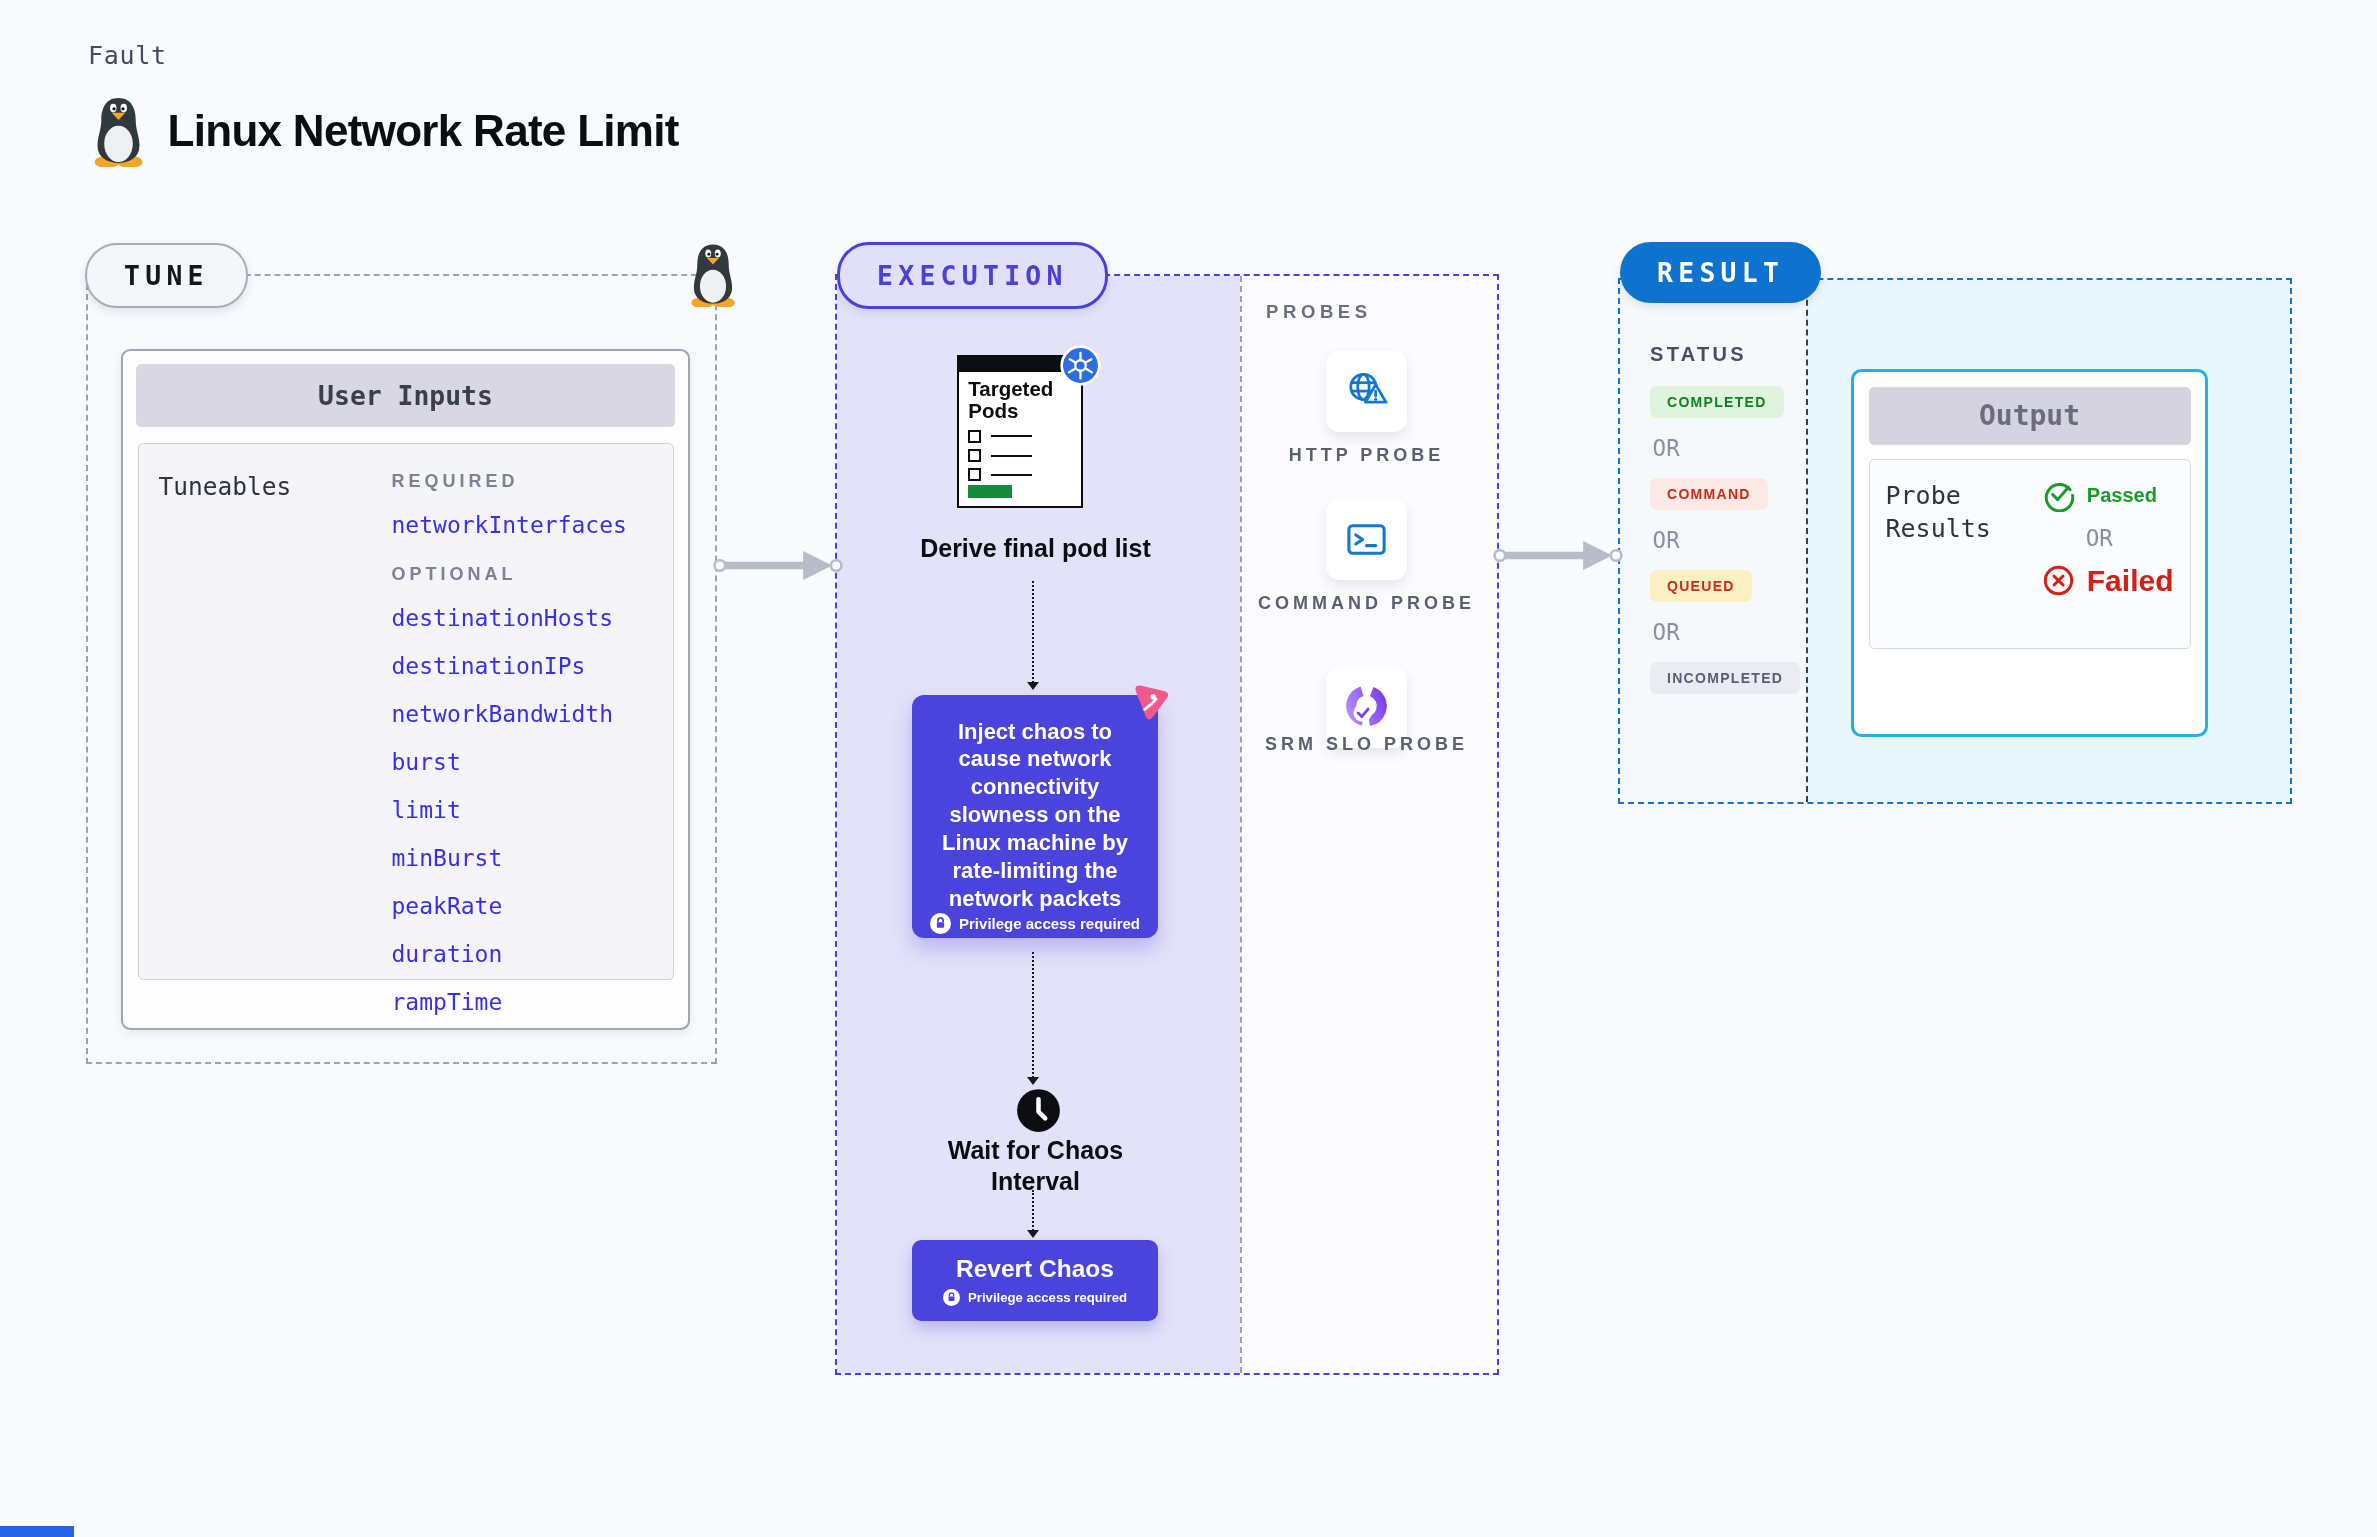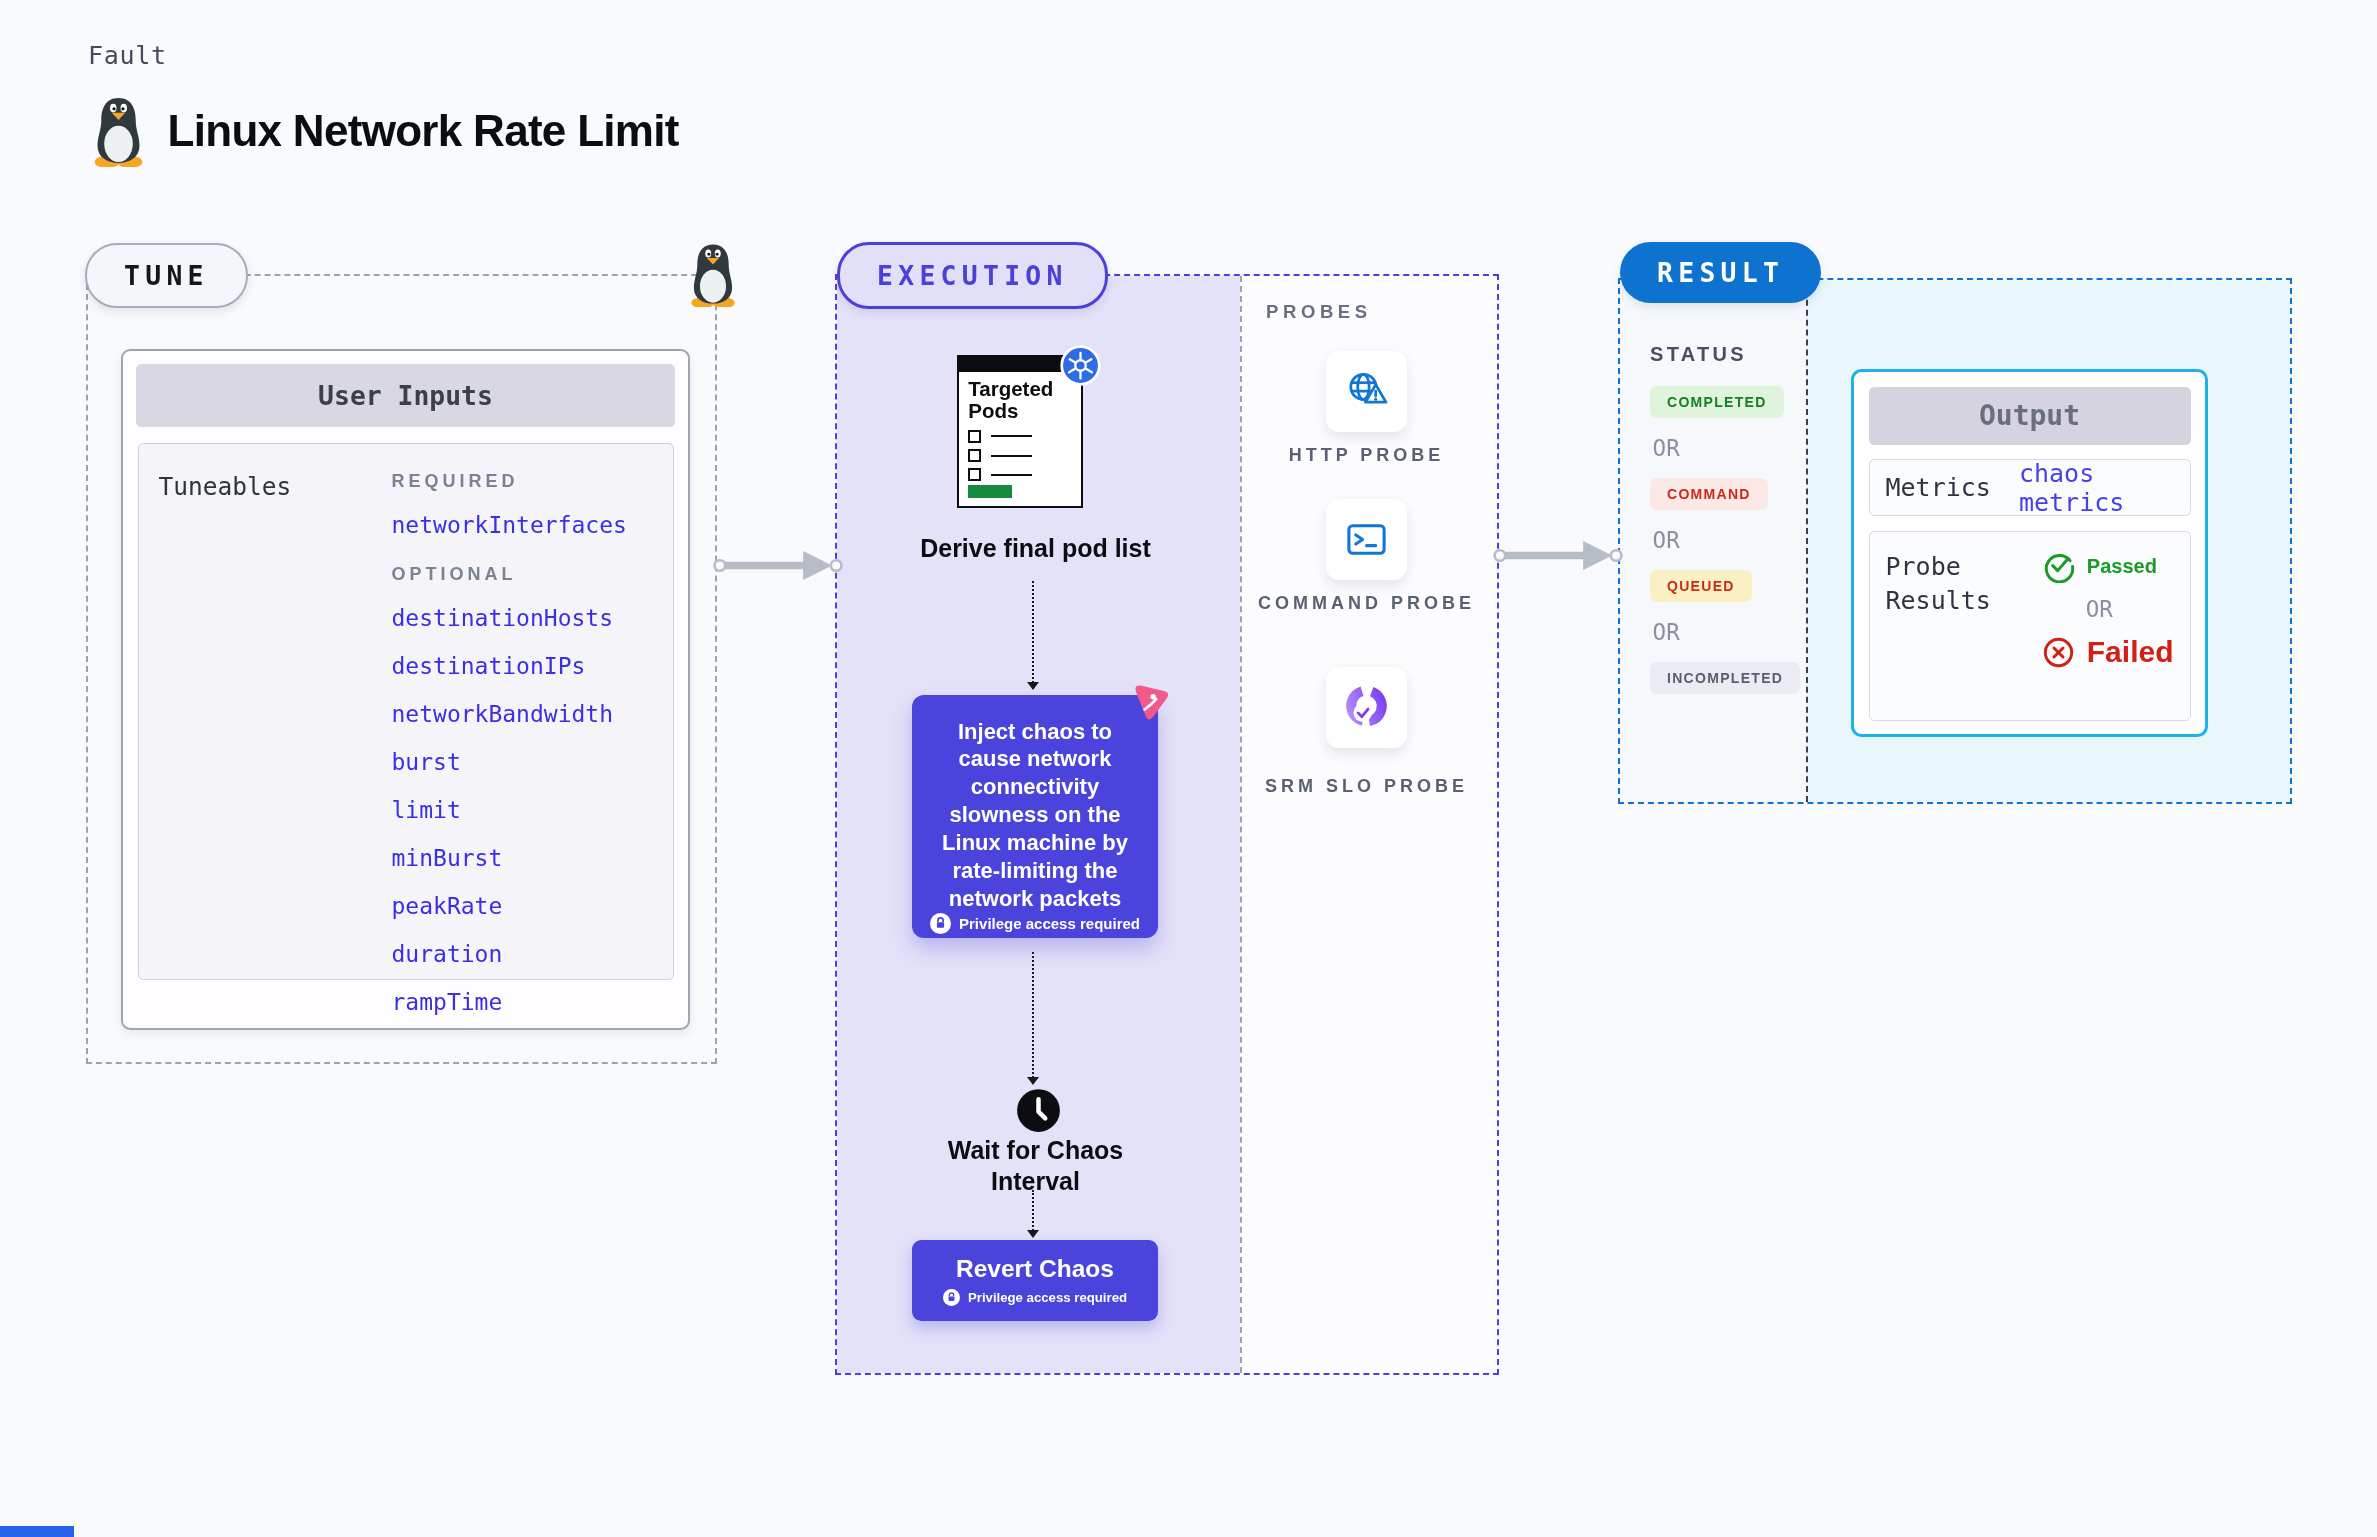--- a/index.html
+++ b/index.html
@@ -95,21 +95,21 @@
   
   .probes-label{position:absolute;left:24px;top:25px;font-size:18.5px;font-weight:bold;
                 letter-spacing:4.6px;color:#696F80;}
   .probe-card{position:absolute;left:84px;width:81px;height:81px;background:#FFFFFF;border-radius:13.2px;
               box-shadow:0 5.3px 12px rgba(30,40,80,.10);display:flex;align-items:center;justify-content:center;}
   .probe-ico{width:49px;height:49px;}
   .probe-label{position:absolute;left:0;width:249px;text-align:center;font-size:18px;font-weight:bold;
                letter-spacing:4px;color:#59606F;line-height:1.6;}
   .pc1{top:75px;} .pl1{top:165px;}
   .pc2{top:223px;} .pl2{top:313px;}
-  .pc3{top:391px;} .pl3{top:496px;}
+  .pc3{top:391px;} .pl3{top:454px;}
 
   
   .result-box{position:absolute;left:1618px;top:278px;width:674px;height:526px;
               border:2.6px dashed #1273D2;box-sizing:border-box;display:flex;}
   .status-col{width:186px;background:#F6F9FC;position:relative;}
   .output-region{flex:1;background:#E9F6FC;border-left:2px dashed #39404F;position:relative;}
 
   .status-label{position:absolute;left:30px;top:63px;font-size:20px;font-weight:bold;
                 letter-spacing:3.3px;color:#474E63;}
   .status-stack{position:absolute;left:30px;top:106px;display:flex;flex-direction:column;align-items:flex-start;}
@@ -352,24 +352,20 @@
         <div class="or-label">OR</div>
         <div class="status-badge st-queued">QUEUED</div>
         <div class="or-label">OR</div>
         <div class="status-badge st-incompleted">INCOMPLETED</div>
       </div>
     </div>
 
     <div class="output-region">
       <div class="output-card">
         <div class="output-header">Output</div>
-        <div class="metrics-row">
-          <div class="metrics-label">Metrics</div>
-          <div class="metrics-value">chaos metrics</div>
-        </div>
         <div class="proberes-row">
           <div class="proberes-label">Probe Results</div>
           <div class="proberes-vals">
             <div class="pr-line">
               <svg class="pr-ico" viewBox="0 0 40 40">
                 <path d="M34 13 a16 16 0 1 0 3 7" fill="none" stroke="#189B27" stroke-width="3.6" stroke-linecap="round"></path>
                 <polyline points="13,19 19,25 32,10" fill="none" stroke="#189B27" stroke-width="3.6" stroke-linecap="round" stroke-linejoin="round"></polyline>
               </svg>
               <div class="passed-text">Passed</div>
             </div>

